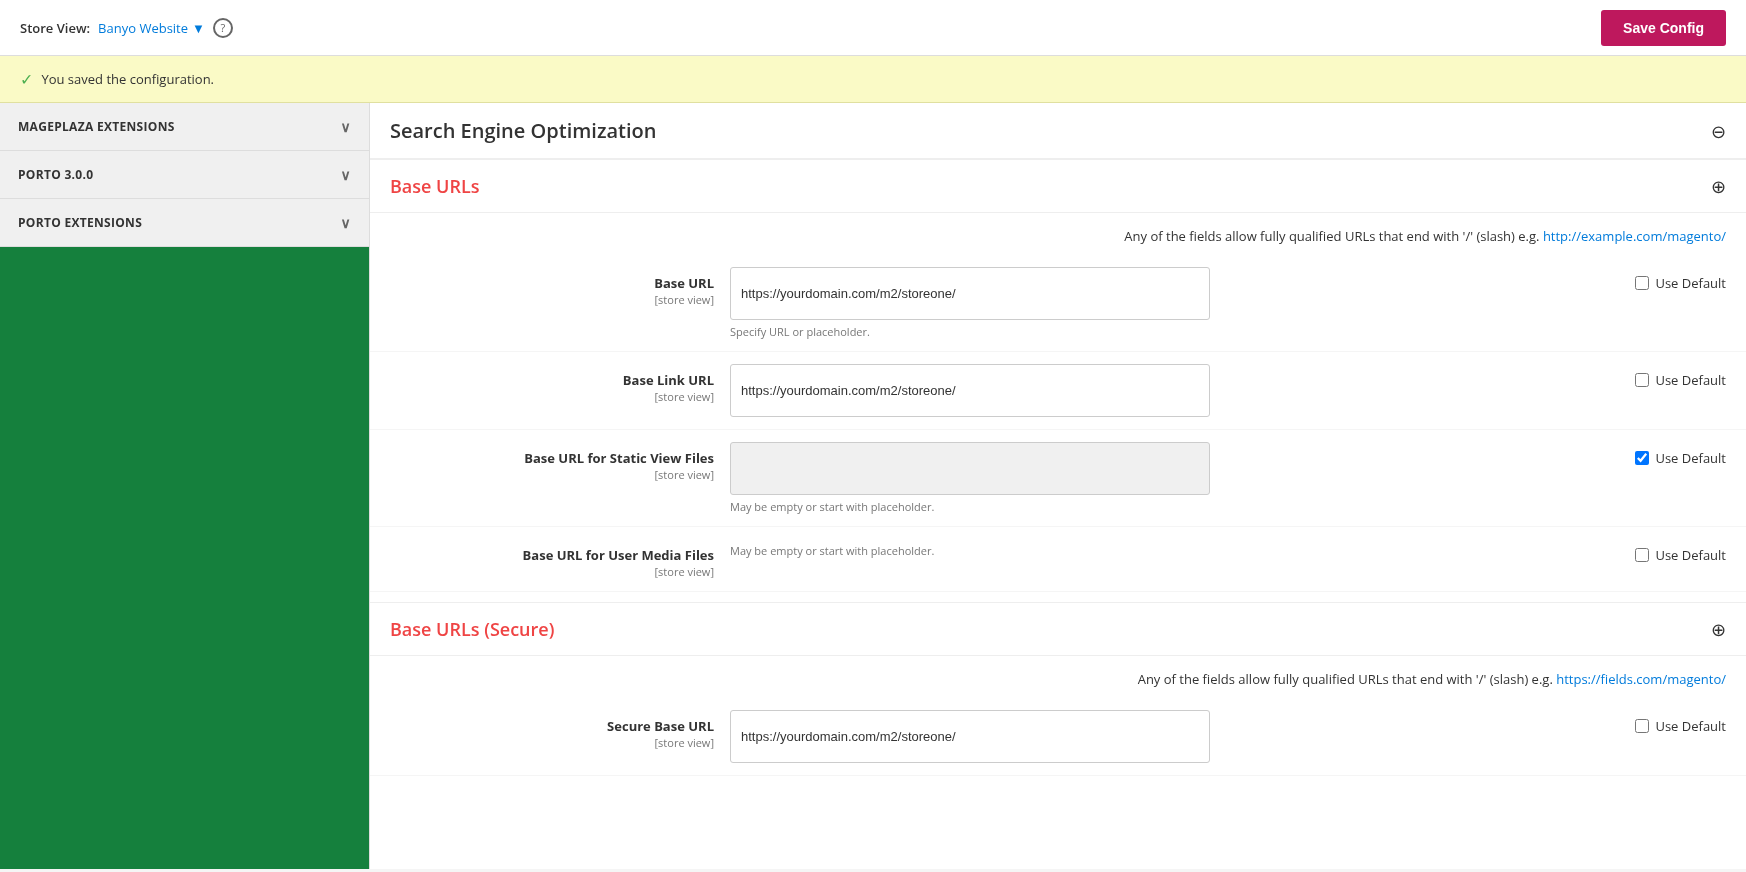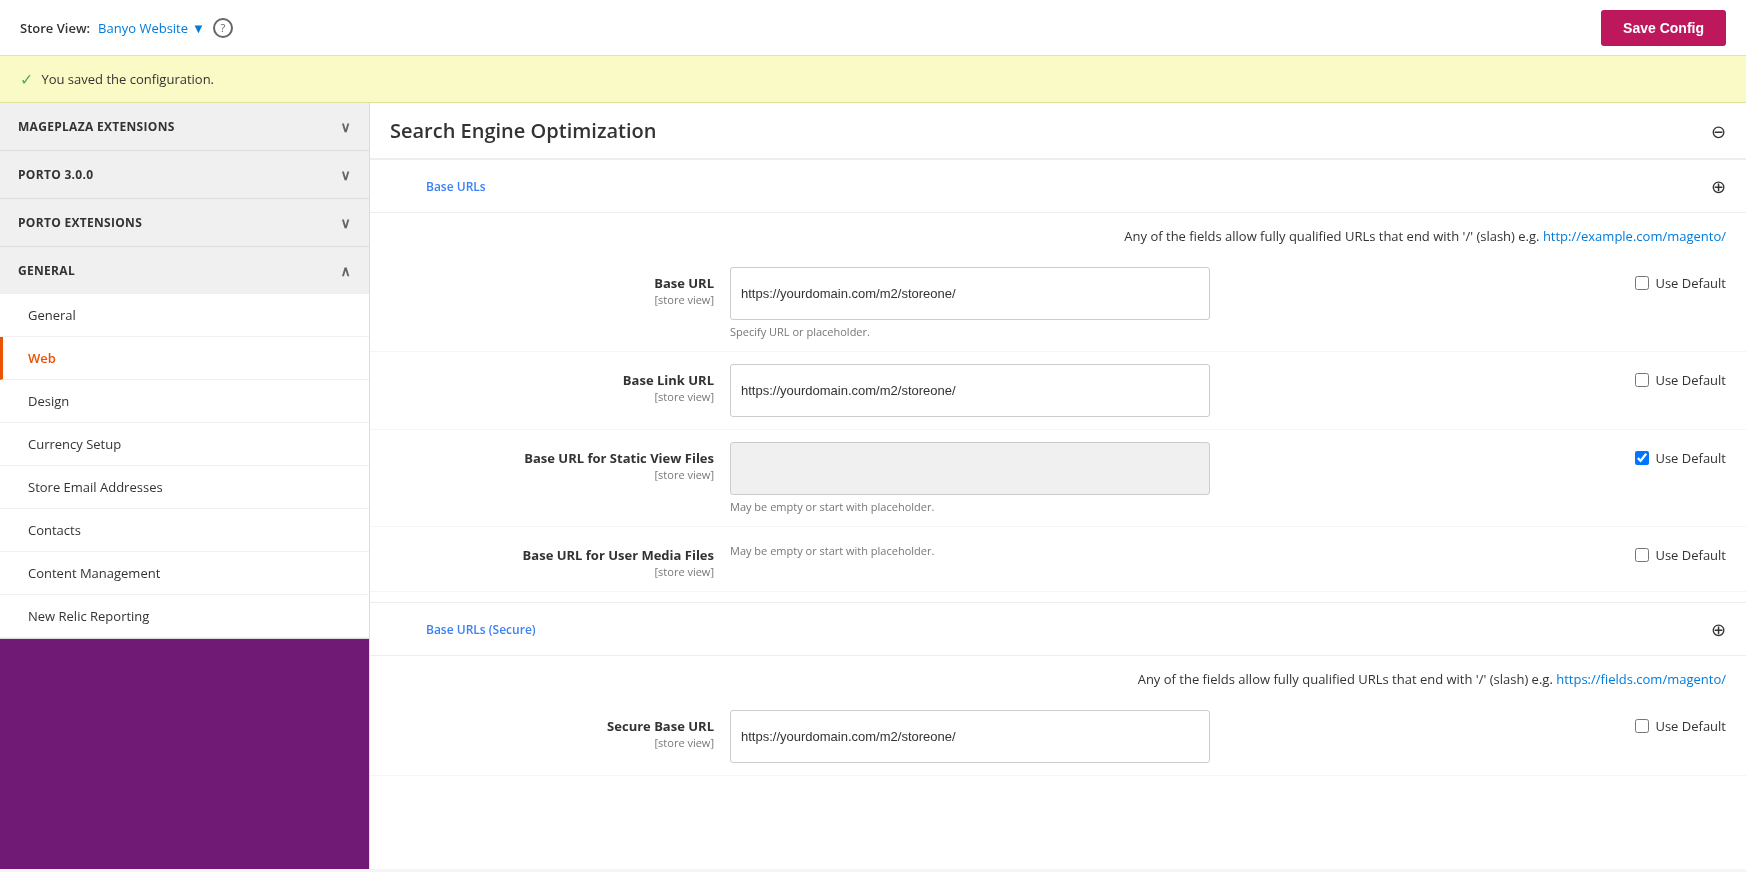--- a/index.html
+++ b/index.html
@@ -75,21 +75,21 @@
     
     .layout {
       display: flex;
       min-height: calc(100vh - 106px);
     }
 
     
     .sidebar {
       width: 370px;
       min-width: 370px;
-      background: #701a75;
+      background: #15803d;
       border-right: 1px solid #ddd;
     }
     .sidebar-section {
       border-bottom: 1px solid #ddd;
     }
     .sidebar-section-header {
       display: flex;
       align-items: center;
       justify-content: space-between;
       padding: 14px 18px;
@@ -146,24 +146,23 @@
     }
     .subsection-header {
       display: flex;
       align-items: center;
       justify-content: space-between;
       padding: 14px 20px;
       border-top: 1px solid #eee;
       border-bottom: 1px solid #eee;
     }
     .subsection-title {
-      font-size: 12px;
-      font-weight: 600;
-      color: #3b82f6;
-      margin-left: 36px;
+      font-size: 18px;
+      font-weight: 600;
+      color: #ef4444;
     }
     .subsection-desc {
       font-size: 13px;
       color: #333;
       padding: 14px 20px 10px 20px;
       text-align: right;
     }
     .subsection-desc a {
       color: #007bdb;
       text-decoration: none;
@@ -268,34 +267,20 @@
           <span>PORTO 3.0.0</span>
           <span class="chevron">∨</span>
         </div>
       </div>
       <div class="sidebar-section">
         <div class="sidebar-section-header">
           <span>PORTO EXTENSIONS</span>
           <span class="chevron">∨</span>
         </div>
       </div>
-      <div class="sidebar-section">
-        <div class="sidebar-section-header">
-          <span>GENERAL</span>
-          <span class="chevron">∧</span>
-        </div>
-        <div class="sidebar-nav-item">General</div>
-        <div class="sidebar-nav-item active">Web</div>
-        <div class="sidebar-nav-item">Design</div>
-        <div class="sidebar-nav-item">Currency Setup</div>
-        <div class="sidebar-nav-item">Store Email Addresses</div>
-        <div class="sidebar-nav-item">Contacts</div>
-        <div class="sidebar-nav-item">Content Management</div>
-        <div class="sidebar-nav-item">New Relic Reporting</div>
-      </div>
     </nav>
 
   <main class="main-content">
 
     <div class="section-header">
       <span class="section-title">Search Engine Optimization</span>
       <span class="section-toggle">⊖</span>
     </div>
 
     <div class="subsection-header">

